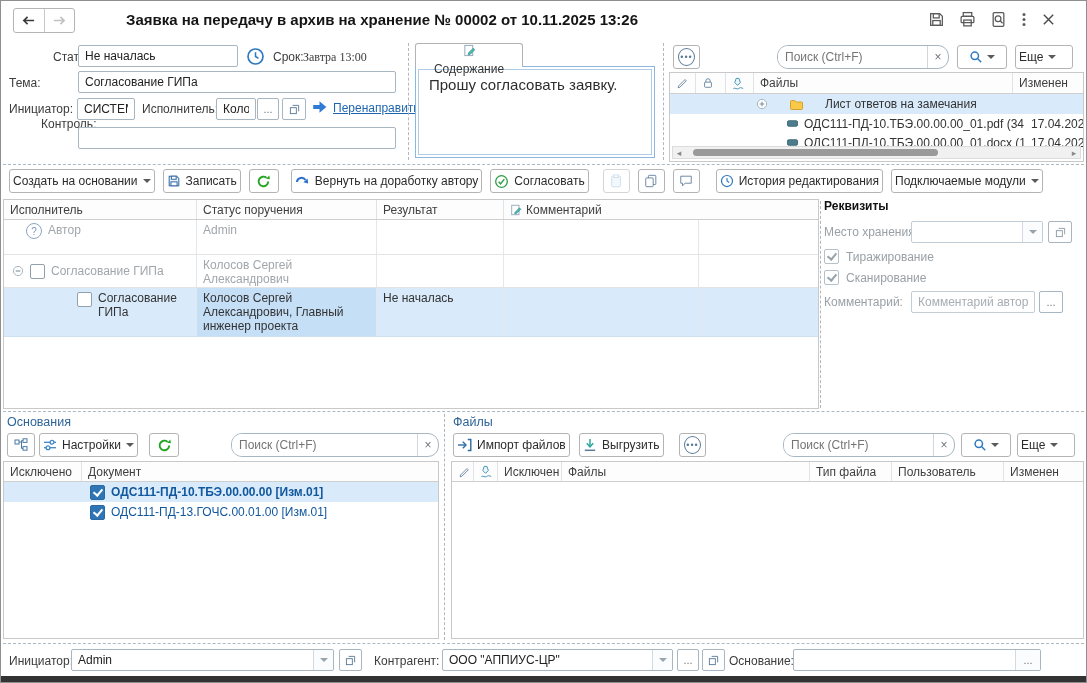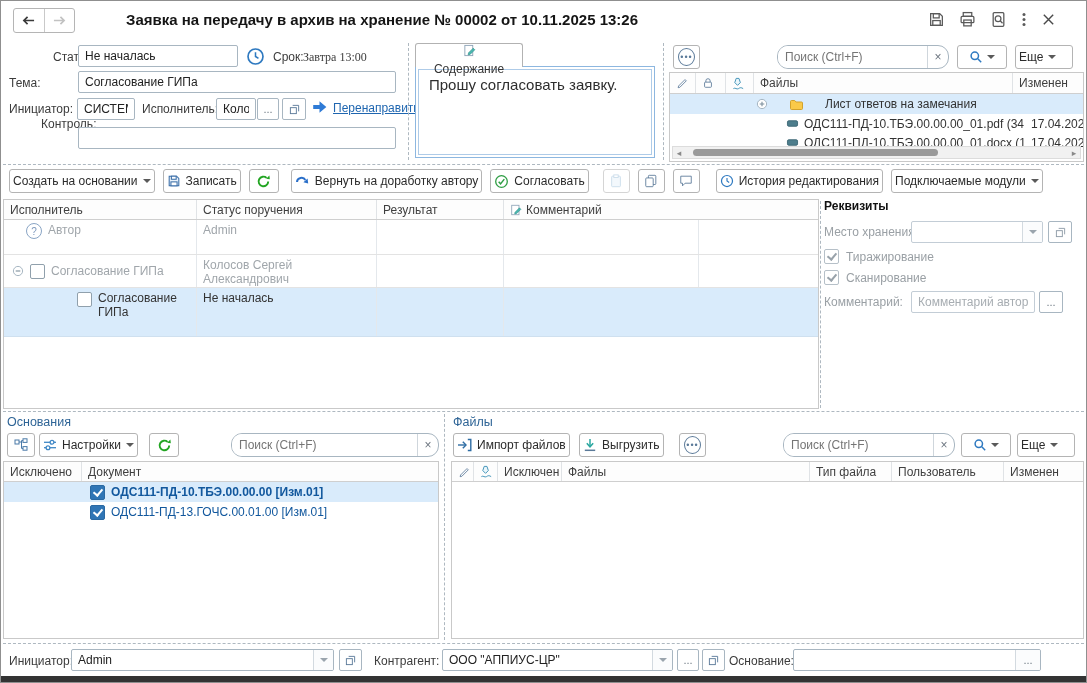--- a/index.html
+++ b/index.html
@@ -341,20 +341,21 @@
       <div class="scell graytxt">Колосов Сергей Александрович</div>
       <div class="scell"></div>
       <div class="scell"></div>
       <div class="scell" style="border-right:none;"></div>
     </div>
     <div class="srow sel" style="height:48px;border-bottom:1px solid #cfe0ef;">
       <div class="scell" style="padding-left:73px;">
         <span class="cb" style="margin-top:1px;"></span>
         <span>Согласование ГИПа</span>
       </div>
+      <div class="scell" style="background:#c5dff7;">Колосов Сергей Александрович, Главный инженер проекта</div>
       <div class="scell">Не началась</div>
       <div class="scell"></div>
       <div class="scell" style="border-right:none;"></div>
     </div>
   </div>
   <div class="abs dash-v" style="left:819px;top:200px;height:207px;"></div>
 
   <div class="abs" style="left:823px;top:198px;width:262px;height:210px;">
     <div style="font-weight:bold;color:#111;">Реквизиты</div>
     <div class="abs glbl" style="left:0;top:26px;">Место хранения:</div>

